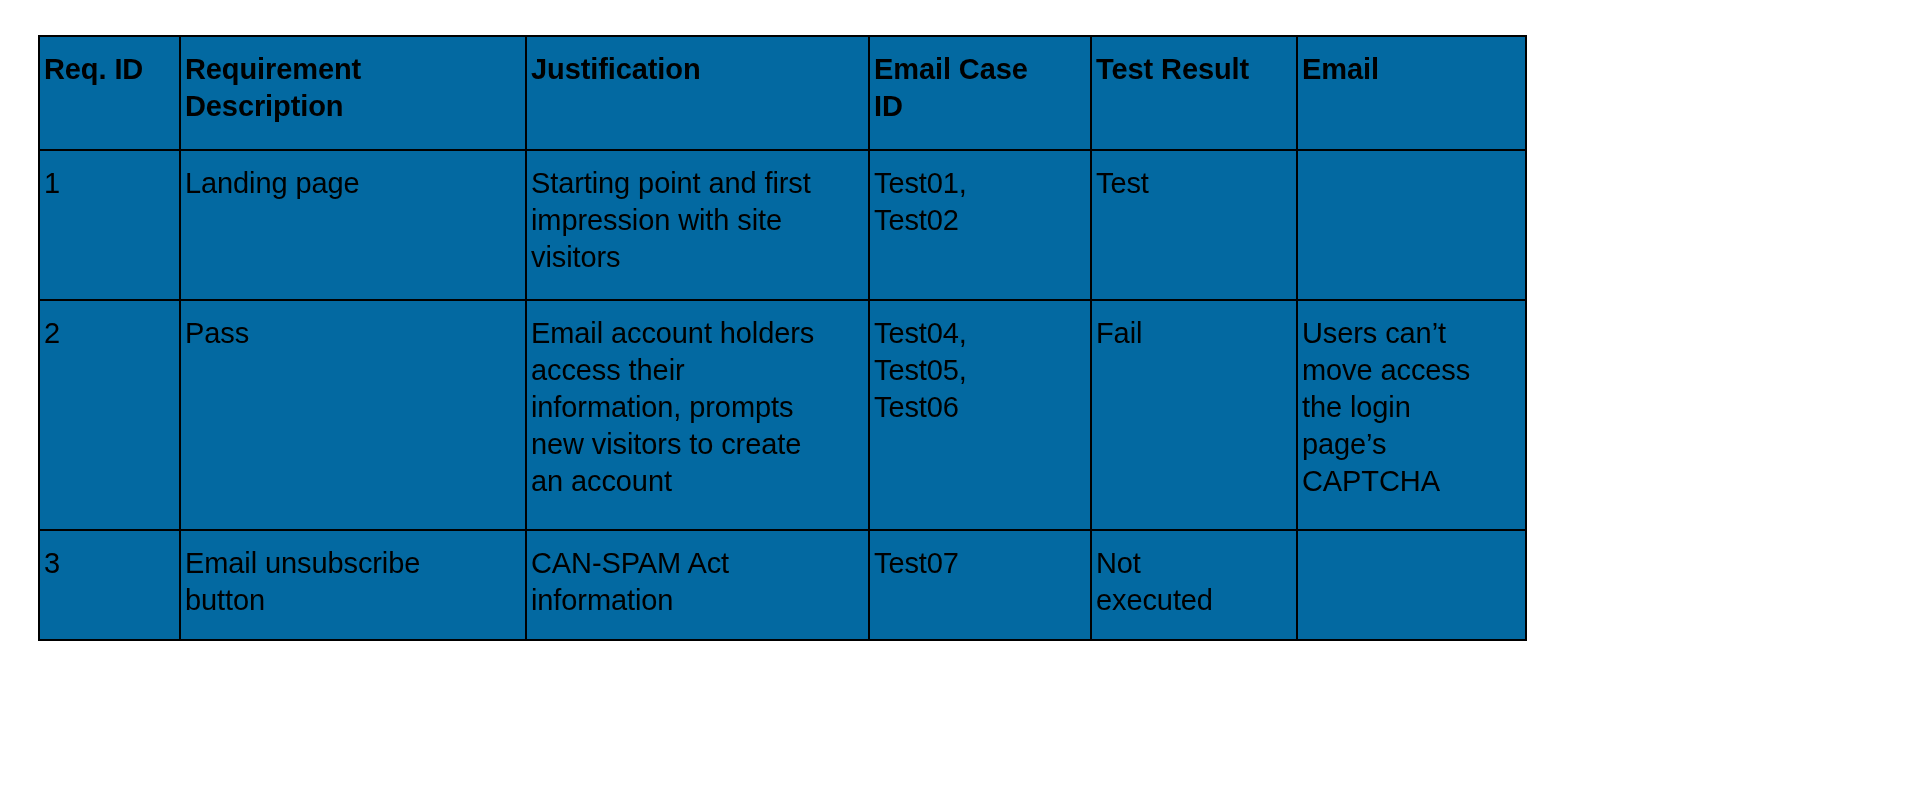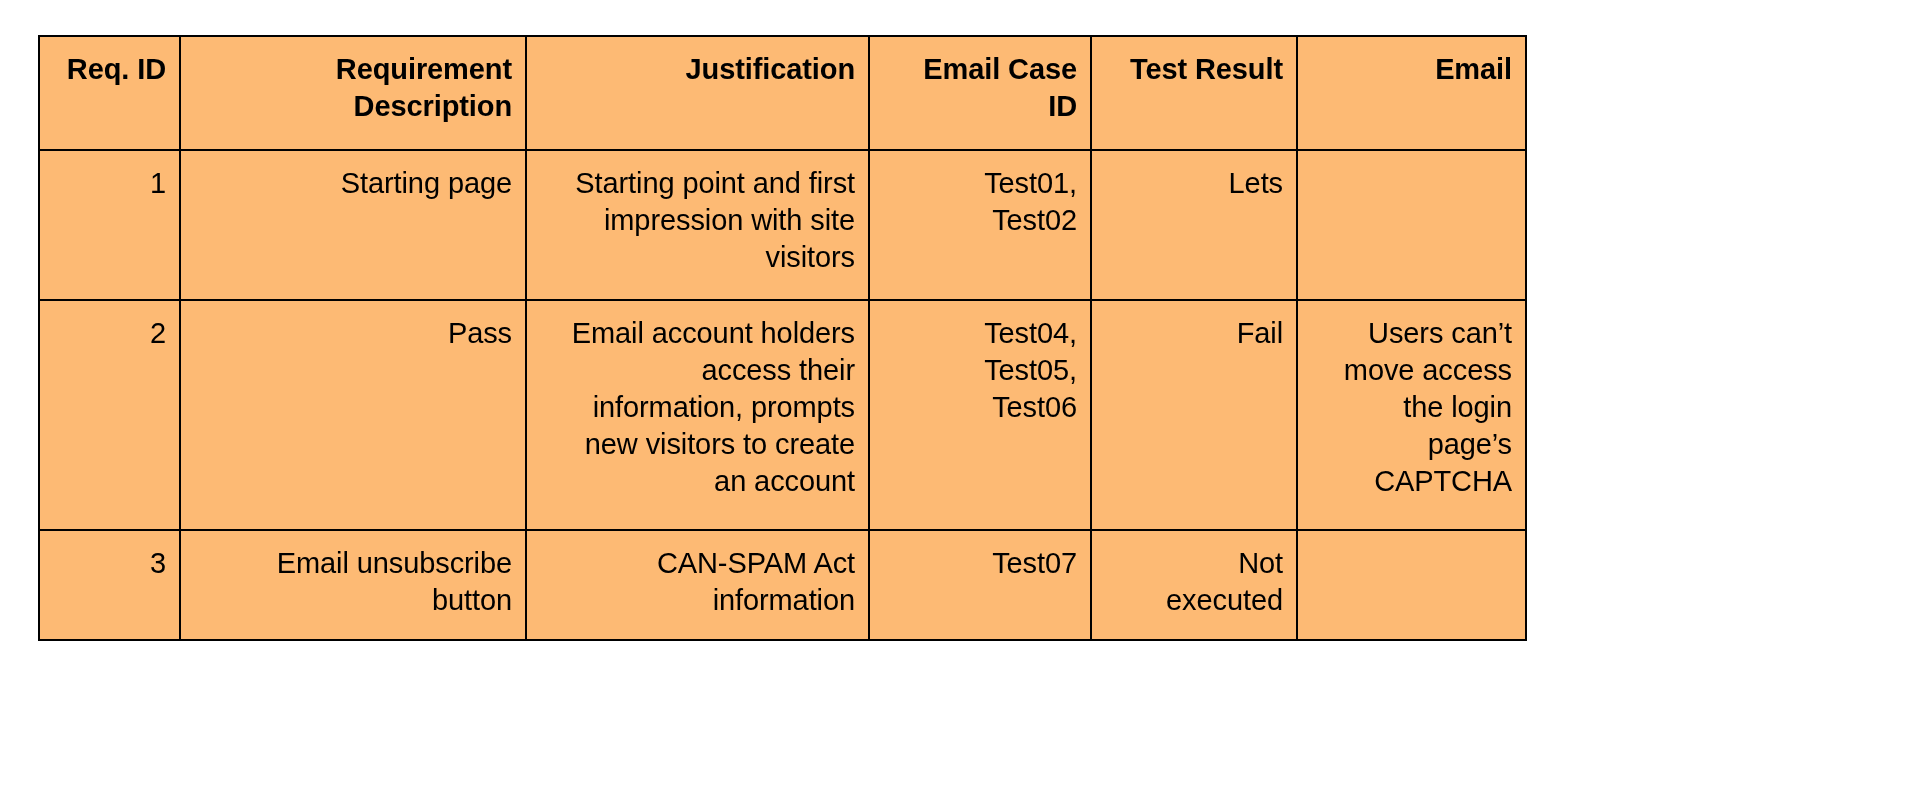--- a/index.html
+++ b/index.html
@@ -26,26 +26,26 @@
     top: 35px;
     width: 1487px;
     border-collapse: collapse;
     table-layout: fixed;
     background: #ffffff;
   }
   #traceability-table th,
   #traceability-table td {
     border: 2px solid #000000;
     vertical-align: top;
-    text-align: right;
-    padding: 14px 13px 14px 15px;
+    text-align: left;
+    padding: 14px 13px 14px 4px;
     font-size: 29px;
     line-height: 1.28;
     letter-spacing: -0.1px;
-    background: #fdba74;
+    background: #0369a1;
   }
   #traceability-table thead th {
     font-weight: bold;
     height: 84px;
   }
   #traceability-table tbody td {
     font-weight: normal;
   }
   .col-req-id      { width: 141px; }
   .col-req-desc    { width: 346px; }
@@ -103,33 +103,33 @@
       </tr>
     </thead>
 
     <tbody>
 
       <tr class="row-1">
         <td>
           <span class="cell-text">1</span>
         </td>
         <td>
-          <span class="cell-text">Starting page</span>
+          <span class="cell-text">Landing page</span>
         </td>
         <td>
           <span class="cell-text">Starting point and first
 impression with site
 visitors</span>
         </td>
         <td>
           <span class="cell-text">Test01,
 Test02</span>
         </td>
         <td>
-          <span class="cell-text">Lets</span>
+          <span class="cell-text">Test</span>
         </td>
         <td>
           <span class="cell-text"></span>
         </td>
       </tr>
 
       <tr class="row-2">
         <td>
           <span class="cell-text">2</span>
         </td>

